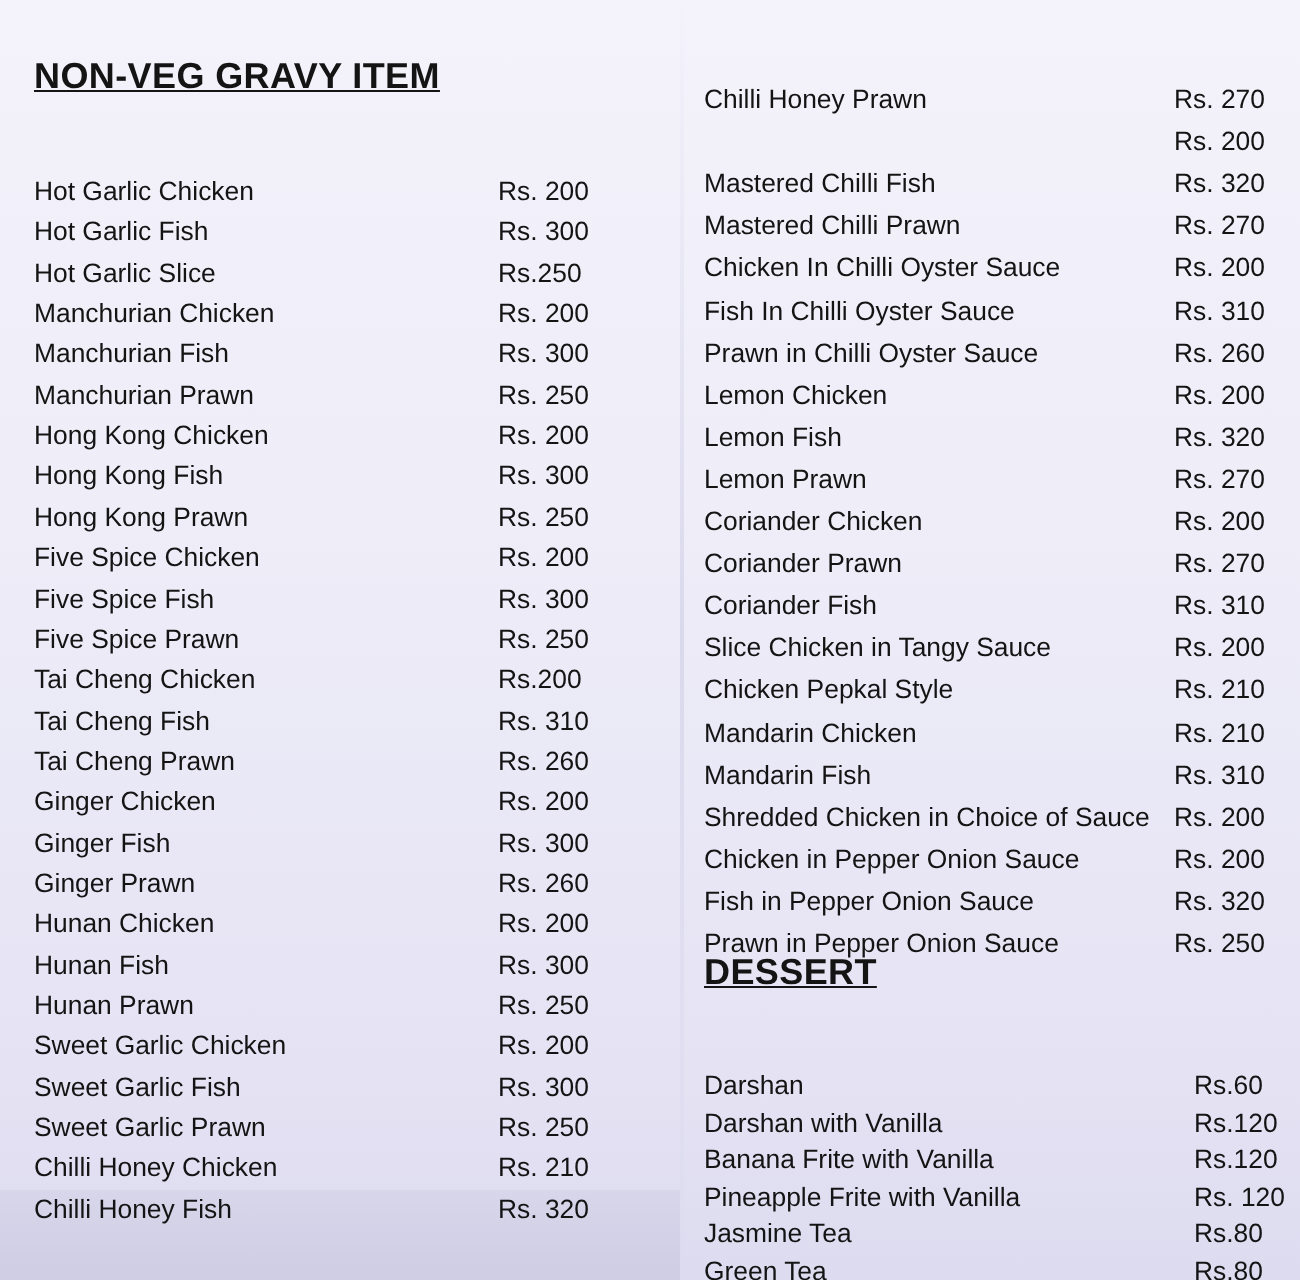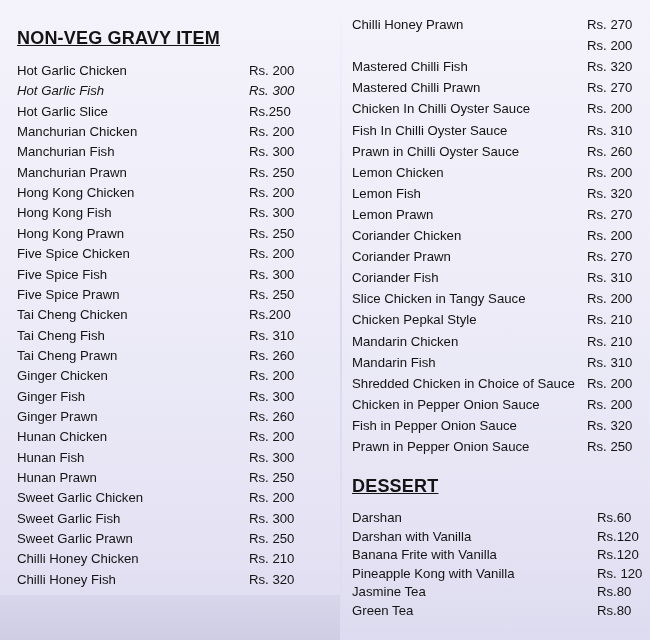--- a/index.html
+++ b/index.html
@@ -10,21 +10,21 @@
     color:#141414;
     position:relative;
   }
   .page { position:absolute; inset:0; }
   .left-col { position:absolute; left:17px; top:0; width:300px; }
   .right-col { position:absolute; left:352px; top:0; width:290px; }
   .section-title {
     position:absolute; font-weight:bold; font-size:18px;
     text-decoration:underline; letter-spacing:0.2px;
   }
-  .row { position:absolute; left:0; right:0; height:20px; font-size:13.2px; line-height:20px; }
+  .row { position:absolute; left:0; right:0; height:20px; font-size:13.2px; line-height:20px;margin-top:25px; }
   .row .name { position:absolute; left:0; white-space:nowrap; }
   .row .price { position:absolute; white-space:nowrap; }
   .shadow-band {
     position:absolute; left:0; top:595px; width:340px; height:45px;
     background: linear-gradient(180deg, #d8d6ea, #cfcde4);
   }
   .fold {
     position:absolute; left:340px; top:0; width:2px; height:640px;
     background: linear-gradient(180deg, rgba(255,255,255,0.0), rgba(200,198,225,0.5), rgba(255,255,255,0));
   }
@@ -36,21 +36,21 @@
   <div class="shadow-band"></div>
   <div class="fold"></div>
 
   <div class="left-col">
     <div class="section-title" style="top:28px;">NON-VEG GRAVY ITEM</div>
     <div id="left-list">
         <div class="row" style="top: 61px;">
           <span class="name">Hot Garlic Chicken</span>
           <span class="price" style="left: 232px;">Rs. 200</span>
         </div>
-        <div class="row" style="top: 81.35px; font-style: italic;">
+        <div class="row" style="top: 81.35px;">
           <span class="name">Hot Garlic Fish</span>
           <span class="price" style="left: 232px;">Rs. 300</span>
         </div>
         <div class="row" style="top: 101.7px;">
           <span class="name">Hot Garlic Slice</span>
           <span class="price" style="left: 232px;">Rs.250</span>
         </div>
         <div class="row" style="top: 122.05px;">
           <span class="name">Manchurian Chicken</span>
           <span class="price" style="left: 232px;">Rs. 200</span>
@@ -240,21 +240,21 @@
         </div>
         <div class="row" style="top: 526.5px;">
           <span class="name">Darshan with Vanilla</span>
           <span class="price" style="left: 245px;">Rs.120</span>
         </div>
         <div class="row" style="top: 545px;">
           <span class="name">Banana Frite with Vanilla</span>
           <span class="price" style="left: 245px;">Rs.120</span>
         </div>
         <div class="row" style="top: 563.5px;">
-          <span class="name">Pineapple Kong with Vanilla</span>
+          <span class="name">Pineapple Frite with Vanilla</span>
           <span class="price" style="left: 245px;">Rs. 120</span>
         </div>
         <div class="row" style="top: 582px;">
           <span class="name">Jasmine Tea</span>
           <span class="price" style="left: 245px;">Rs.80</span>
         </div>
         <div class="row" style="top: 600.5px;">
           <span class="name">Green Tea</span>
           <span class="price" style="left: 245px;">Rs.80</span>
         </div>

